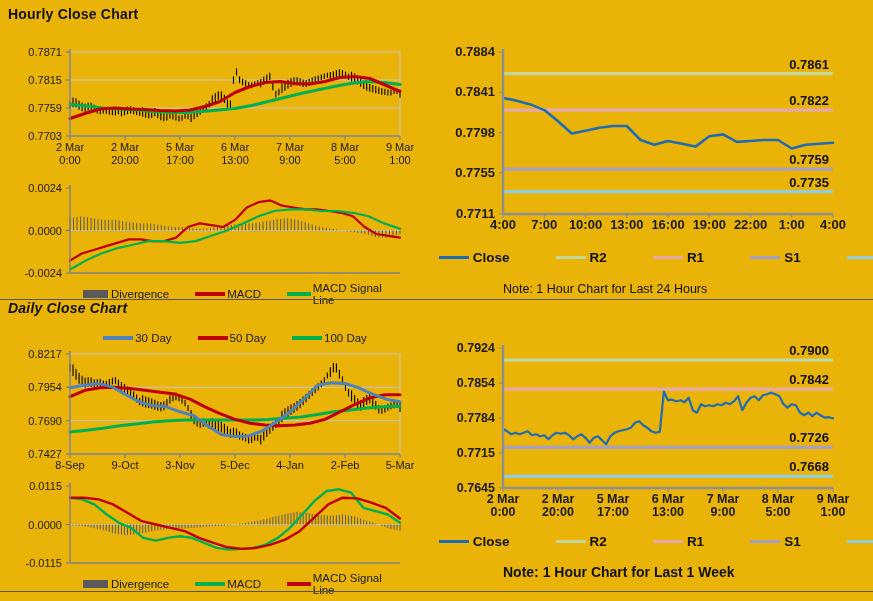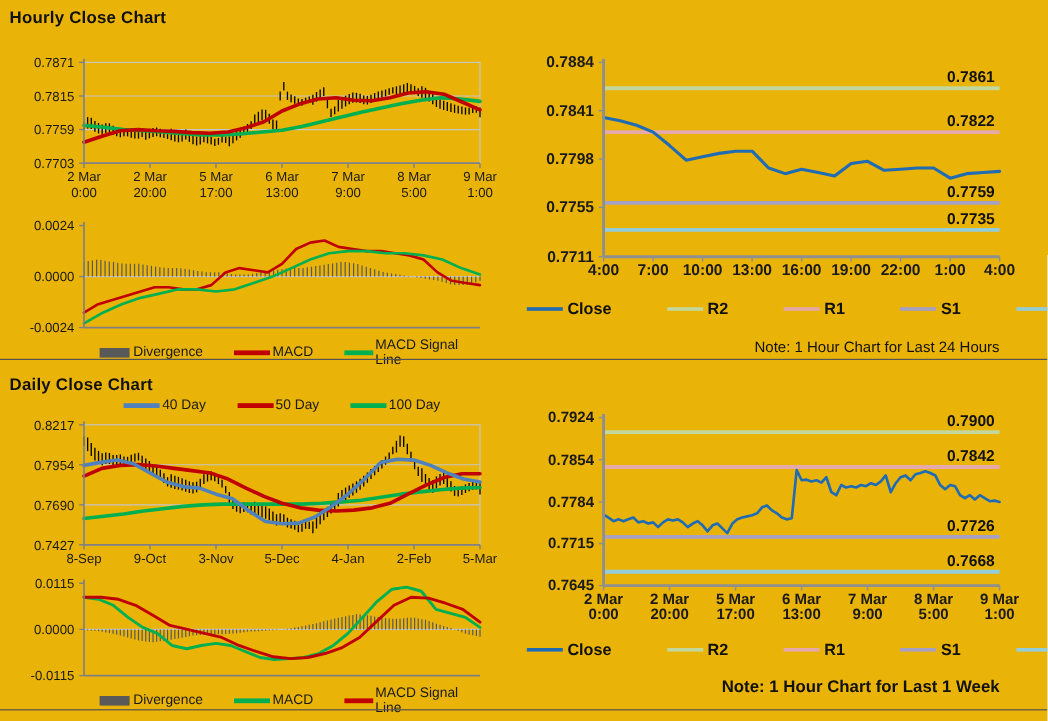--- a/index.html
+++ b/index.html
@@ -10,21 +10,21 @@
   .chart svg{position:absolute;left:0;top:0;overflow:visible;}
   .legend{position:absolute;display:flex;justify-content:center;align-items:center;font-size:11.5px;color:#1a1a1a;}
   .legend .item{display:flex;align-items:center;}
   .swatch-line{display:inline-block;height:3.5px;margin-right:2px;}
   .swatch-box{display:inline-block;width:25px;height:8px;margin-right:3px;}
   .legend.lc .item{margin:0 13px;}
   .legend.lc .swatch-line{width:30px;}
   .legend.rt{font-size:13.5px;font-weight:600;color:#111;gap:36px;}
   .legend.rt .item{margin:0 5px;}
   .legend.rt .swatch-line{width:30px;margin-right:4px;}
-  .note{position:absolute;text-align:right;color:#111;}
+  .note{position:absolute;text-align:left;color:#111;}
   .note.top-note{font-size:12.5px;font-weight:400;}
   .note.bottom-note{font-size:14px;font-weight:bold;}
   .divider{position:absolute;left:0;width:873px;height:1px;background:#545454;}
   text{font-family:"Liberation Sans",sans-serif;}
 </style>
 </head>
 <body>
 
 <div class="page">
   <div class="section-title" style="left:8px;top:6px;">Hourly Close Chart</div>
@@ -369,21 +369,21 @@
         </span>
         <span class="item">
           <span class="swatch-line" style="background: rgb(146, 205, 220);"></span>
           <span>S2</span>
         </span>
       </div>
     </div>
 
   <div class="divider" style="top:299px;"></div>
 
-  <div class="section-title" style="left:8px;top:312px;">Daily Close Chart</div>
+  <div class="section-title" style="left:8px;top:300px;font-style:italic;">Daily Close Chart</div>
 
   <div class="chart" id="c-daily-price" style="left:8px;top:326px;width:425px;height:150px;">
       <svg width="425" height="150">
         <rect x="62" y="28" width="330" height="100" fill="none" stroke="#C6C6C6" stroke-width="1"></rect>
         <line x1="58" y1="28" x2="62" y2="28" stroke="#808080" stroke-width="1.2"></line>
         <text x="54" y="32" text-anchor="end" font-size="11" font-weight="400" fill="#1A1A1A">0.8217</text>
         <line x1="62" y1="61.291139240506325" x2="392" y2="61.291139240506325" stroke="#C6C6C6" stroke-width="1"></line>
         <line x1="58" y1="61.291139240506325" x2="62" y2="61.291139240506325" stroke="#808080" stroke-width="1.2"></line>
         <text x="54" y="65.29113924050633" text-anchor="end" font-size="11" font-weight="400" fill="#1A1A1A">0.7954</text>
         <line x1="62" y1="94.70886075949367" x2="392" y2="94.70886075949367" stroke="#C6C6C6" stroke-width="1"></line>
@@ -519,21 +519,21 @@
         <line x1="282" y1="128" x2="282" y2="132" stroke="#808080" stroke-width="1.2"></line>
         <text x="282" y="143" text-anchor="middle" font-size="11" font-weight="400" fill="#1A1A1A">4-Jan</text>
         <line x1="337" y1="128" x2="337" y2="132" stroke="#808080" stroke-width="1.2"></line>
         <text x="337" y="143" text-anchor="middle" font-size="11" font-weight="400" fill="#1A1A1A">2-Feb</text>
         <line x1="392" y1="128" x2="392" y2="132" stroke="#808080" stroke-width="1.2"></line>
         <text x="392" y="143" text-anchor="middle" font-size="11" font-weight="400" fill="#1A1A1A">5-Mar</text>
       </svg>
       <div class="legend lc" style="left: 62px; width: 330px; top: 6px;">
         <span class="item">
           <span class="swatch-line" style="background: rgb(79, 129, 189);"></span>
-          <span>40 Day</span>
+          <span>30 Day</span>
         </span>
         <span class="item">
           <span class="swatch-line" style="background: rgb(192, 0, 0);"></span>
           <span>50 Day</span>
         </span>
         <span class="item">
           <span class="swatch-line" style="background: rgb(0, 176, 80);"></span>
           <span>100 Day</span>
         </span>
       </div>

